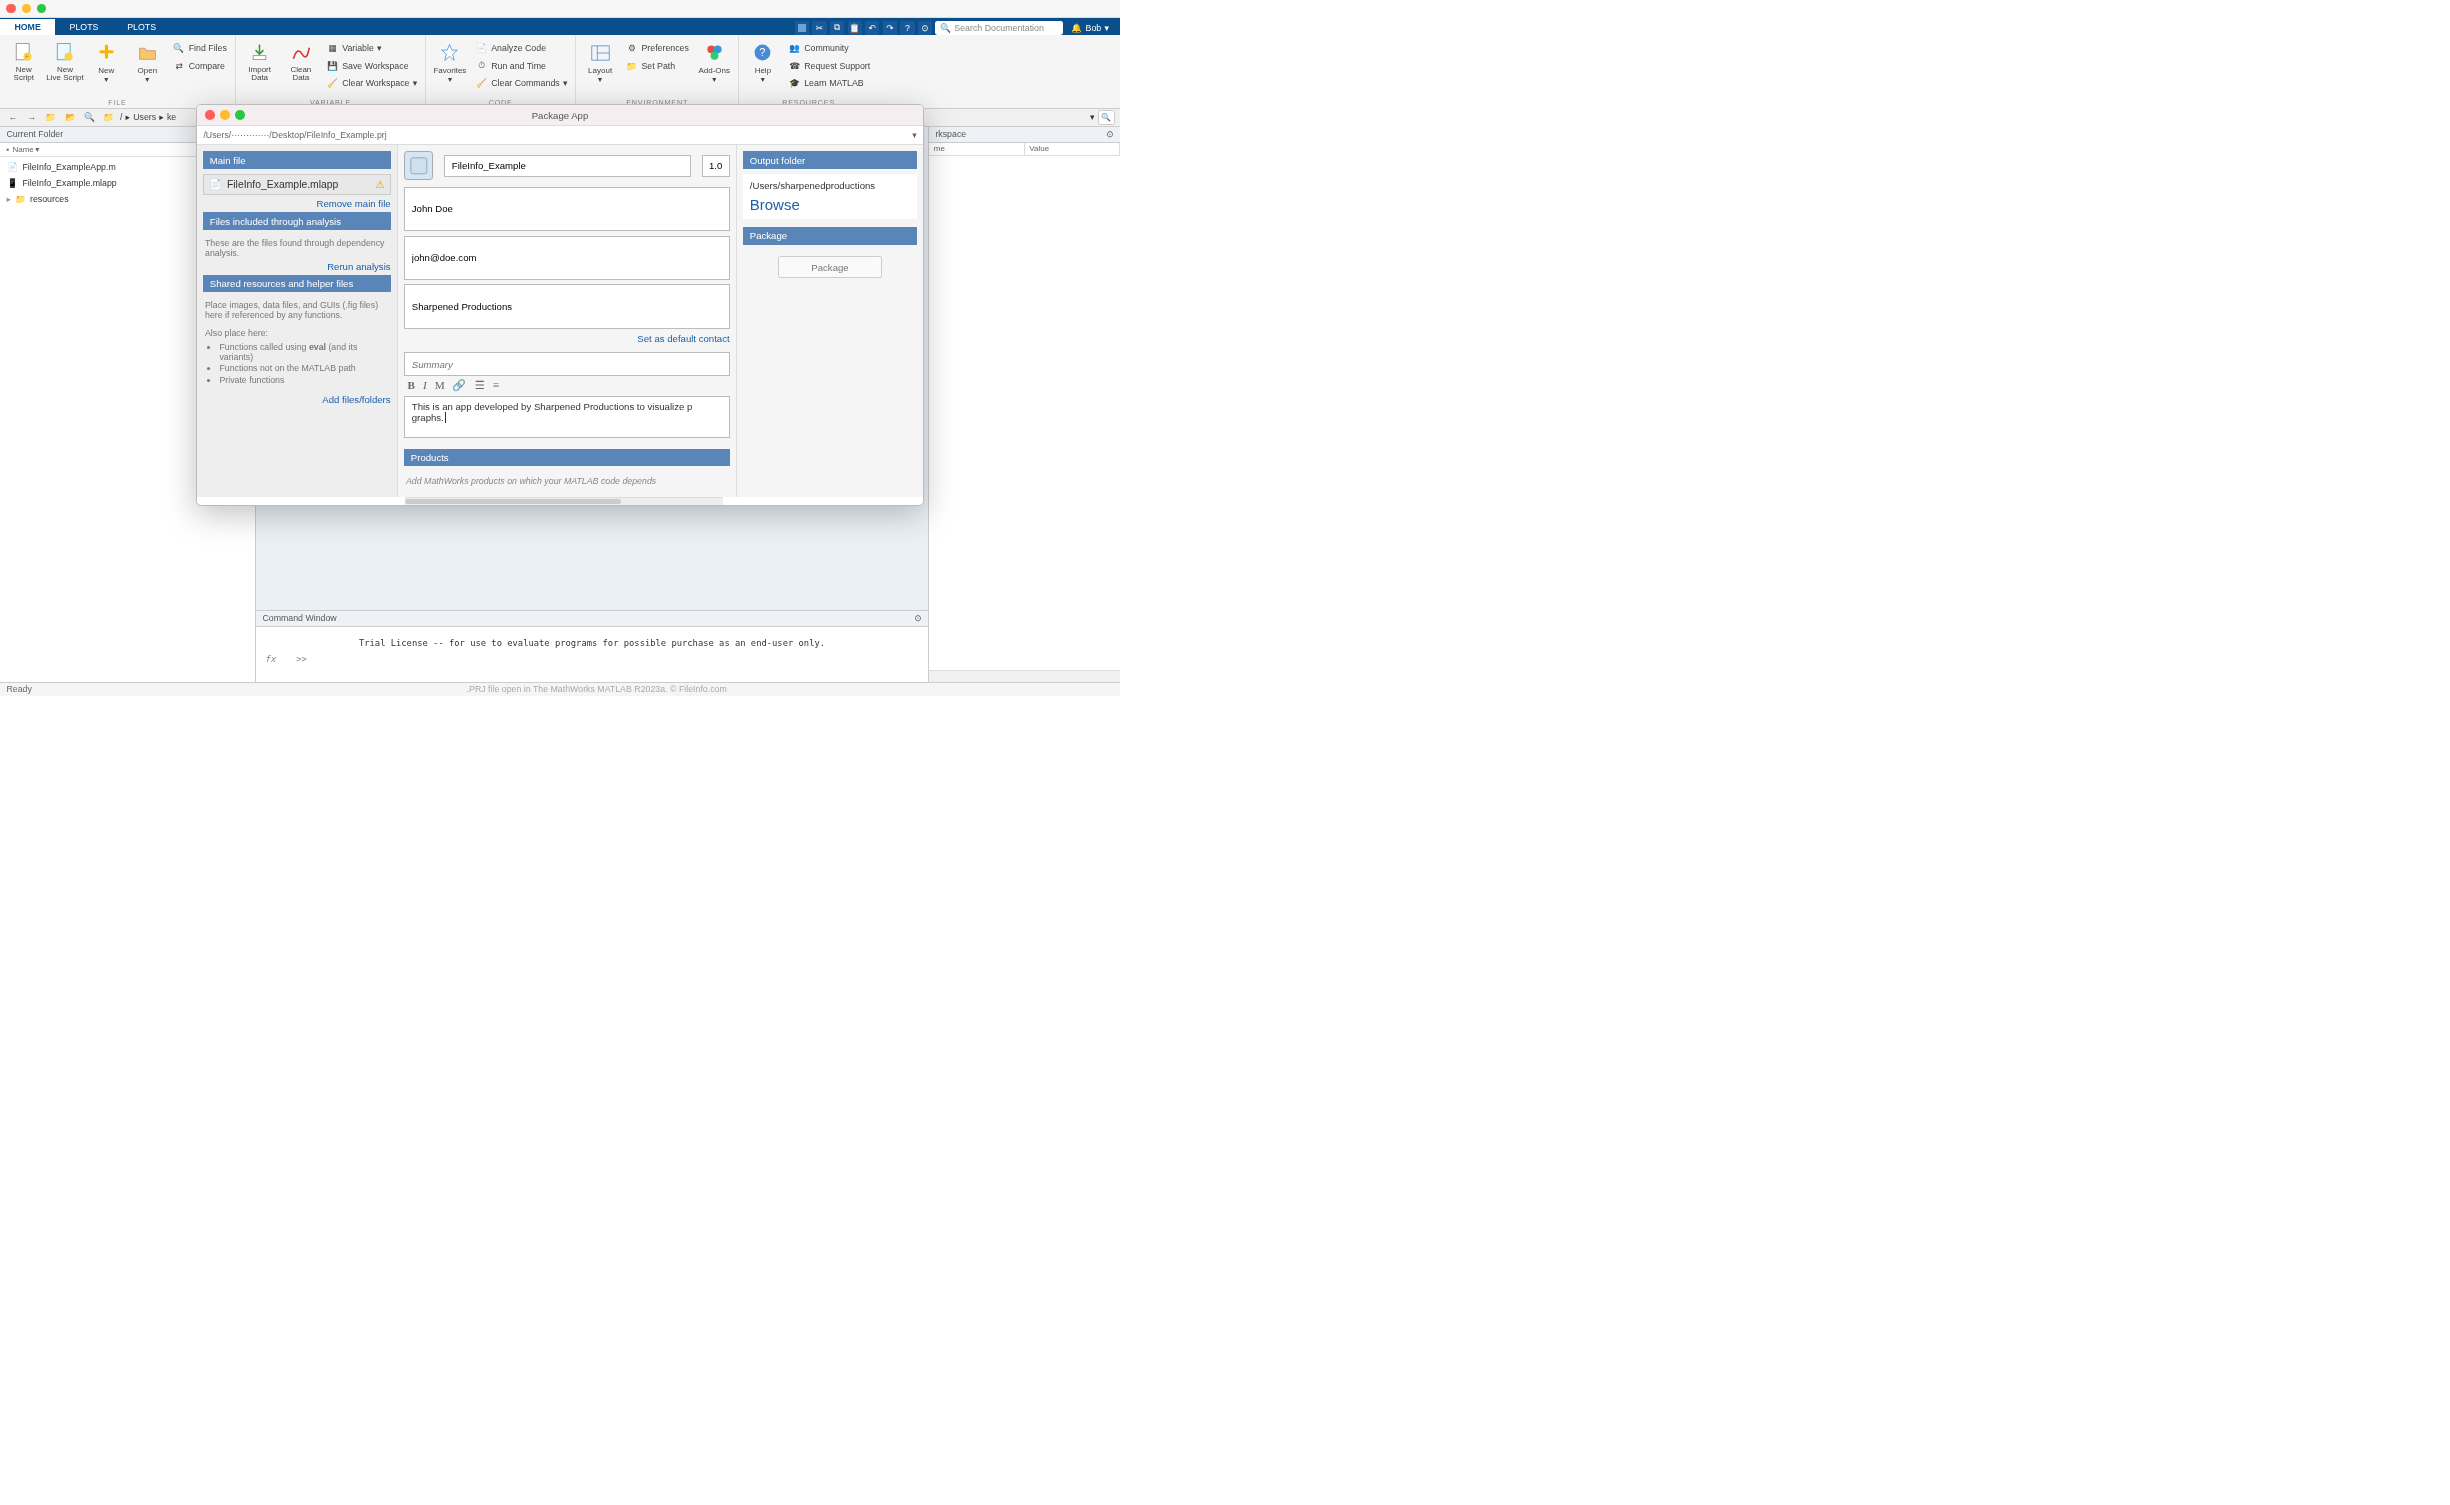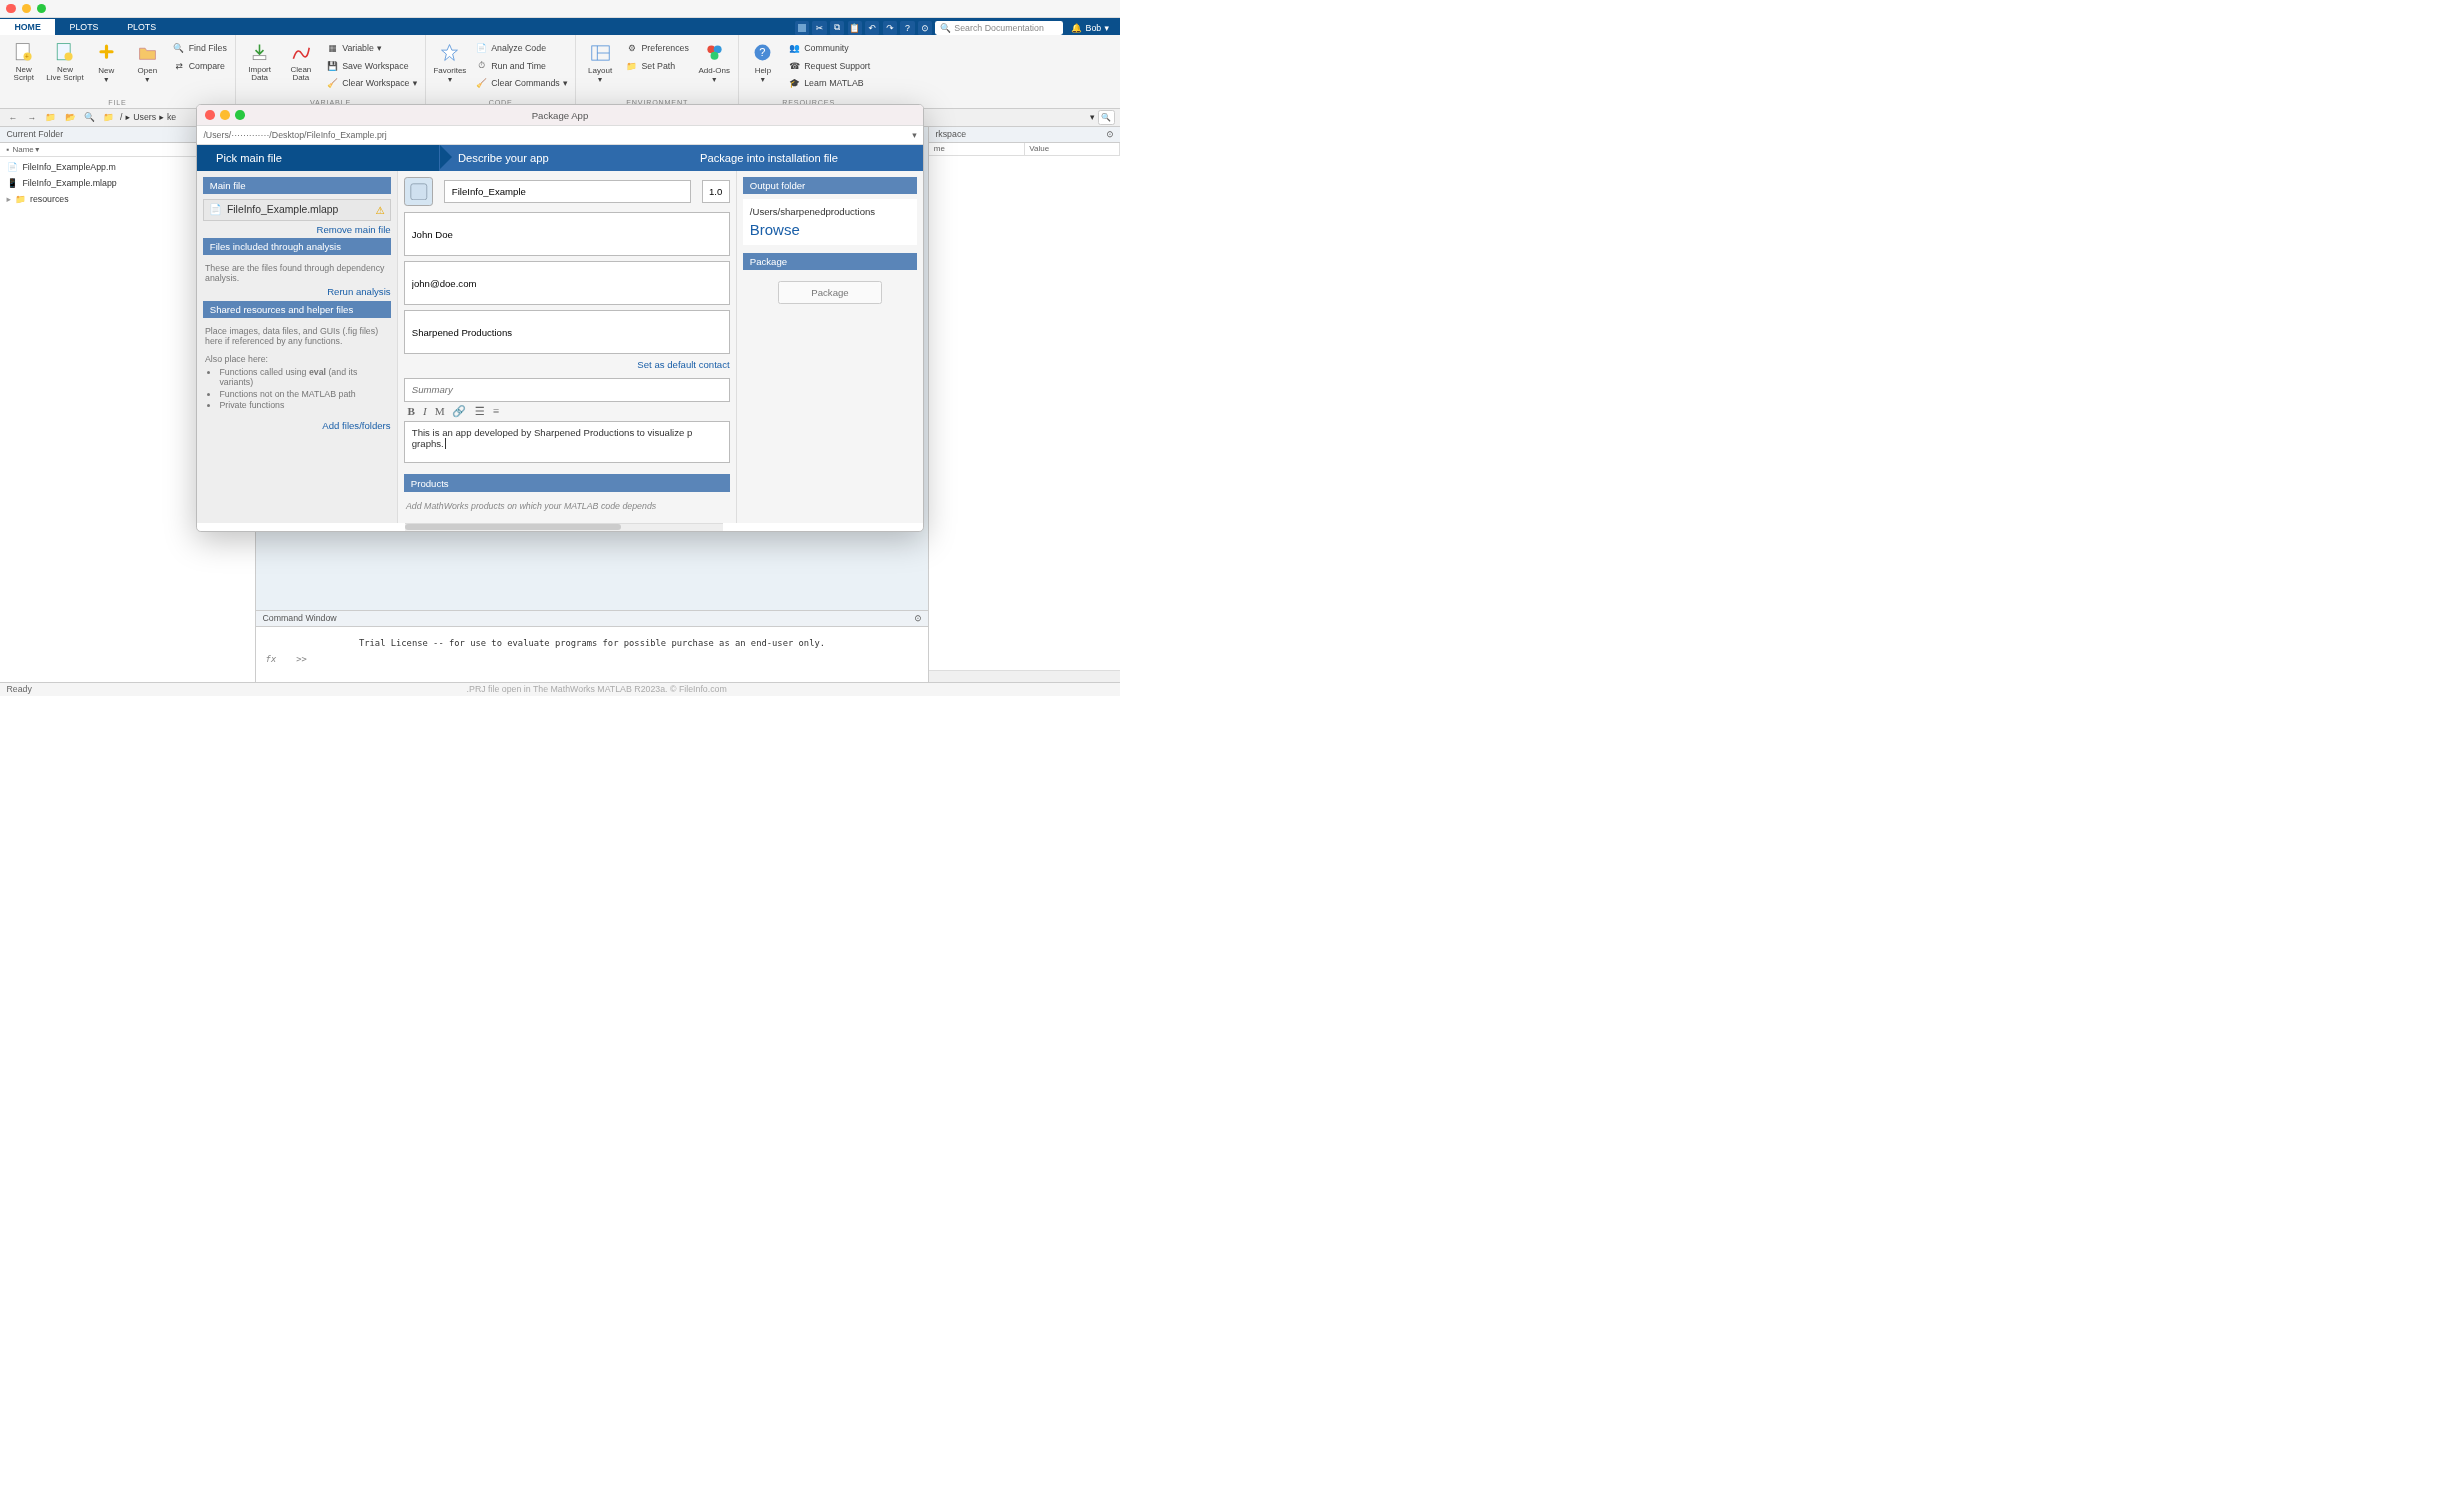--- a/index.html
+++ b/index.html
@@ -457,33 +457,20 @@
         <span class="traffic-light tl-red"></span>
         <span class="traffic-light tl-yellow"></span>
         <span class="traffic-light tl-green"></span>
       </div>
       <div class="dialog-title">Package App</div>
     </div>
     <div class="dialog-path">
       <span>/Users/·············/Desktop/FileInfo_Example.prj</span>
       <span class="dropdown">▾</span>
     </div>
-    <div class="wizard-header">
-      <div class="wiz-step active">
-          <span>Pick main file</span>
-          <div class="wiz-arrow"></div>
-        </div>
-      <div class="wiz-step">
-          <span>Describe your app</span>
-          <div class="wiz-arrow wiz-arrow2"></div>
-        </div>
-      <div class="wiz-step">
-          <span>Package into installation file</span>
-        </div>
-    </div>
 
     <div class="dialog-body">
 
       <div class="dlg-col c1">
         <div class="section-bar">Main file</div>
         <div class="main-file-item">
           <span>📄</span>
           <span style="flex:1;">FileInfo_Example.mlapp</span>
           <span class="warn-icon">⚠</span>
         </div>

